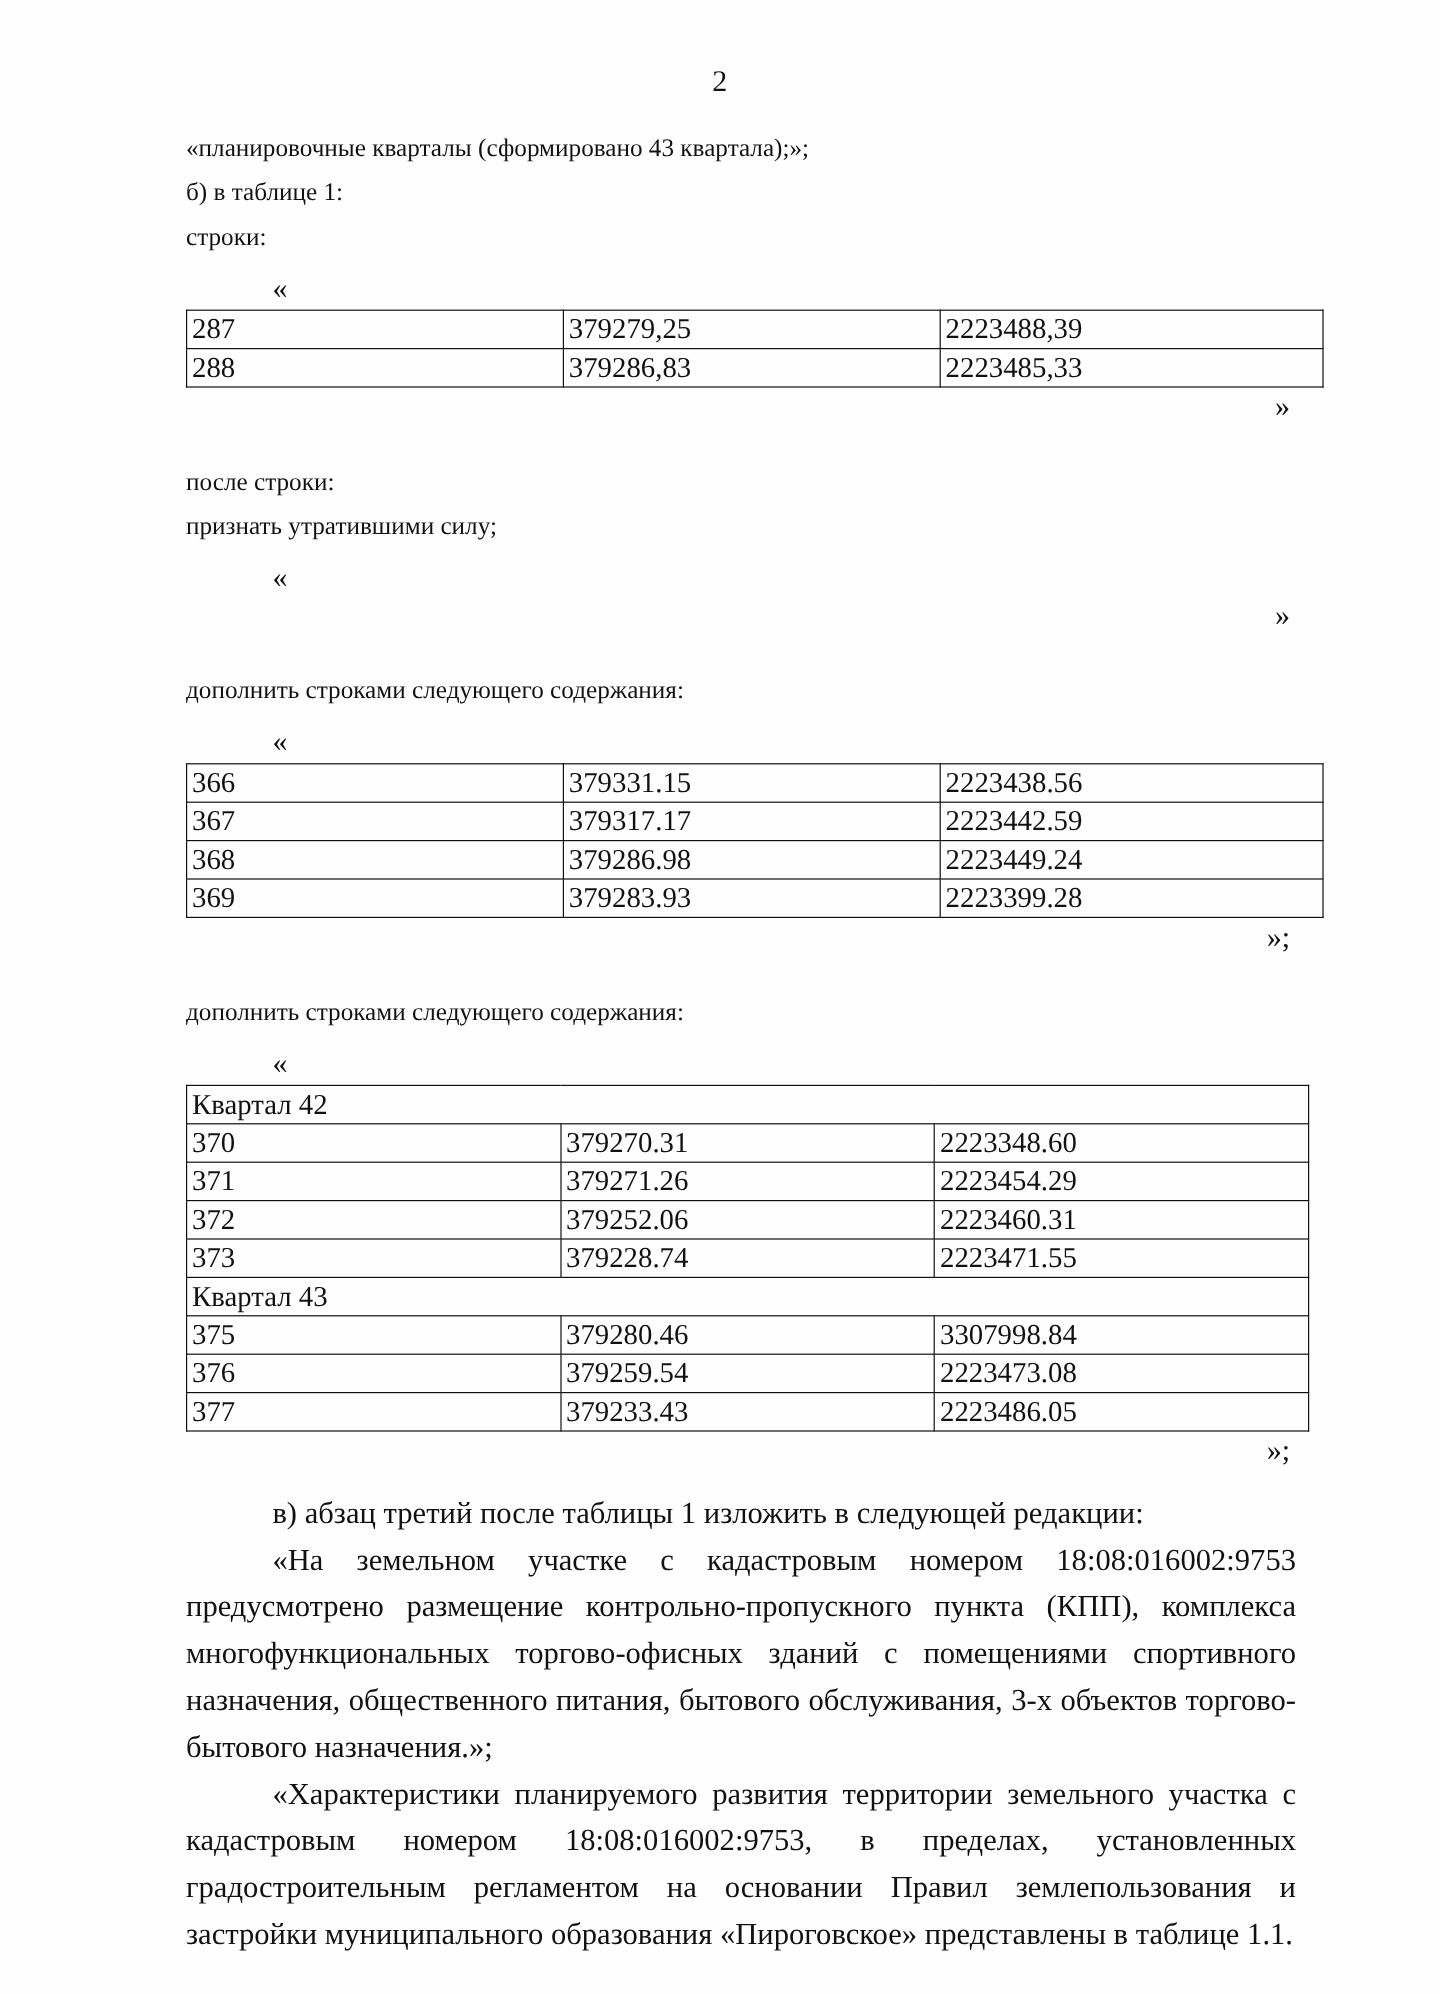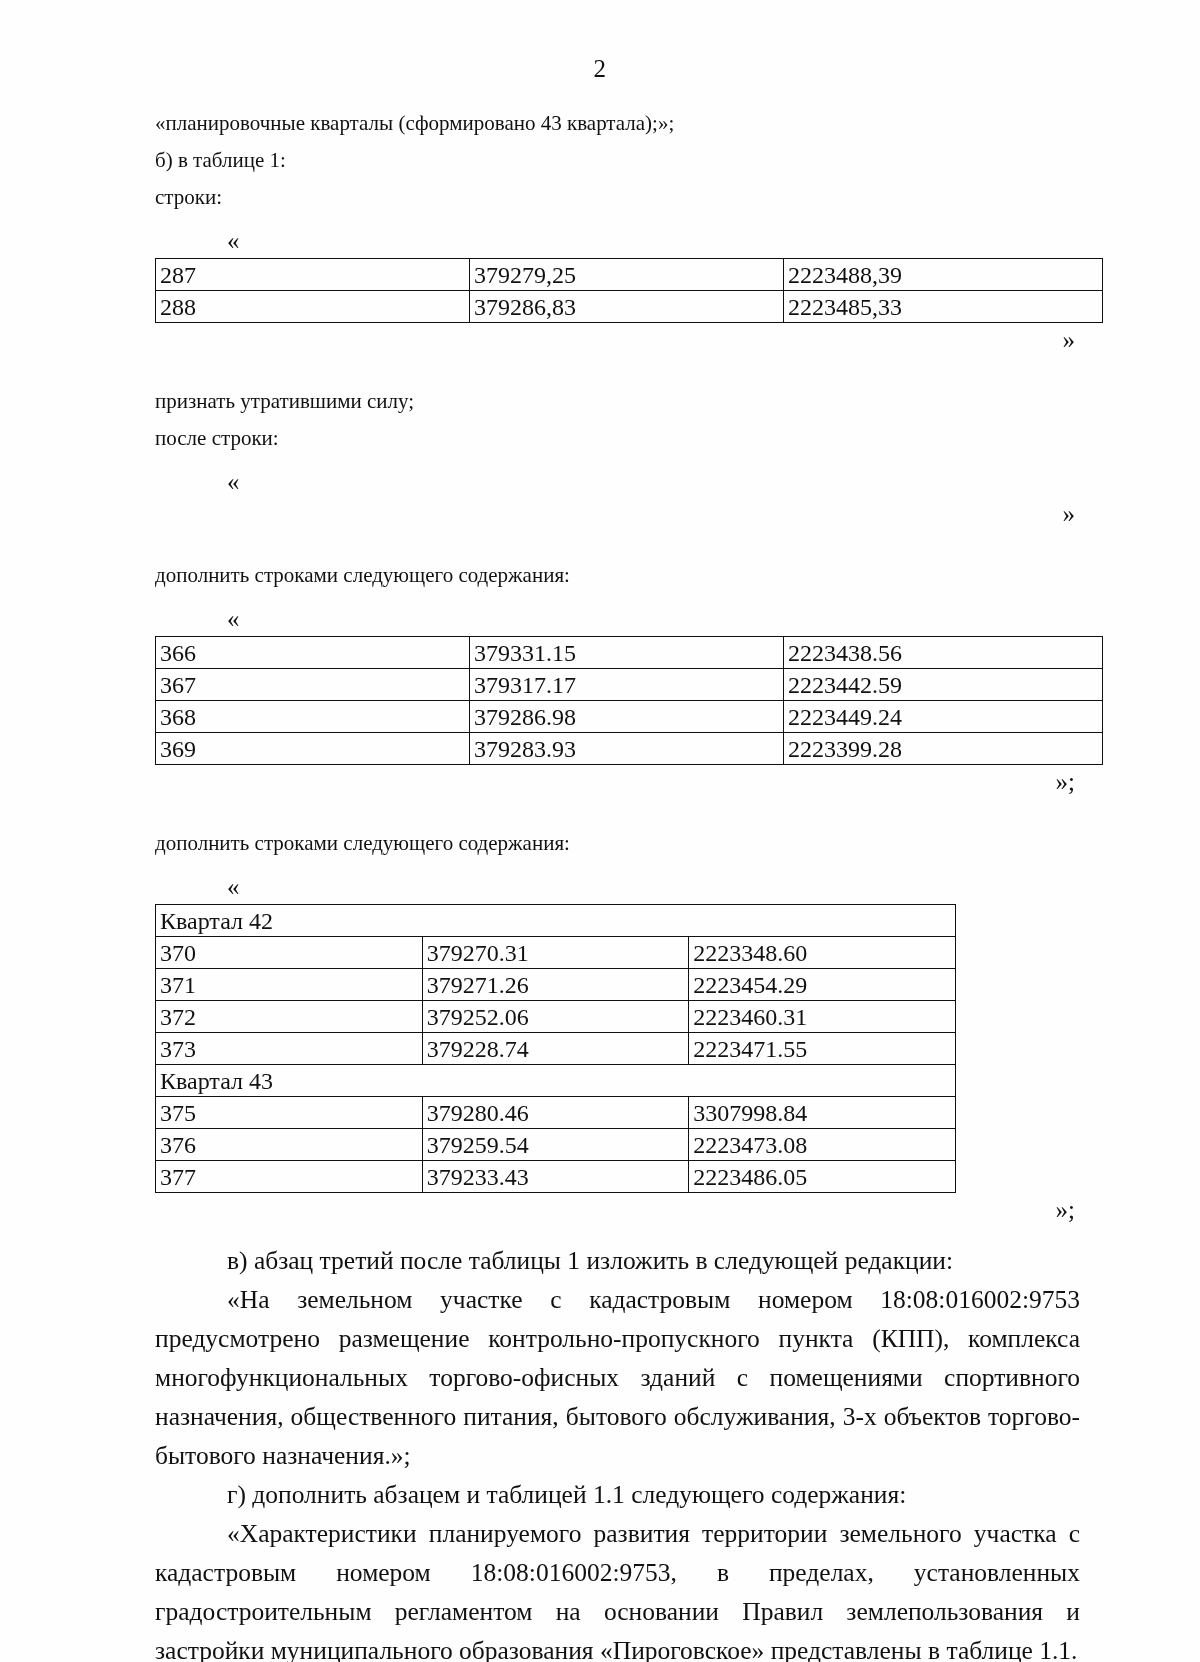--- a/index.html
+++ b/index.html
@@ -66,21 +66,21 @@
     font-size: 25px;
     line-height: 26px;
     text-align: right;
     padding-right: 0px;
     margin-top: 4px;
   }
 
   
   table.coord-table {
     border-collapse: collapse;
-    width: 801px;
+    width: 936px;
     table-layout: fixed;
     margin-top: 2px;
   }
   table.coord-table td {
     border: 1.6px solid #111111;
     height: 31px;
     font-size: 24px;
     text-align: left;
     vertical-align: middle;
     padding: 0 4px;
@@ -140,23 +140,23 @@
             <td class="c-x">379286,83</td>
             <td class="c-y">2223485,33</td>
           </tr>
         </tbody>
       </table>
 
       <div class="quote-close">»</div>
 
       <div class="gap-md"></div>
 
+      <div class="line">после строки:</div>
+
       <div class="line">признать утратившими силу;</div>
-
-      <div class="line">после строки:</div>
 
       <div class="quote-open">«</div>
 
 
       <div class="quote-close">»</div>
 
       <div class="gap-md"></div>
 
       <div class="line">дополнить строками следующего содержания:</div>
 
@@ -243,19 +243,18 @@
       </table>
 
       <div class="quote-close">»;</div>
 
       <div class="gap-sm"></div>
 
       <p class="para first-indent">в) абзац третий после таблицы 1 изложить в следующей редакции:</p>
 
       <p class="para first-indent">«На земельном участке с кадастровым номером 18:08:016002:9753 предусмотрено размещение контрольно-пропускного пункта (КПП), комплекса многофункциональных торгово-офисных зданий с помещениями спортивного назначения, общественного питания, бытового обслуживания, 3-х объектов торгово-бытового назначения.»;</p>
 
-      <p class="para first-indent">г) дополнить абзацем и таблицей 1.1 следующего содержания:</p>
 
       <p class="para first-indent">«Характеристики планируемого развития территории земельного участка с кадастровым номером 18:08:016002:9753, в пределах, установленных градостроительным регламентом на основании Правил землепользования и застройки муниципального образования «Пироговское» представлены в таблице 1.1.</p>
 
     </div>
   </div>
 </div>
 
 </body></html>

